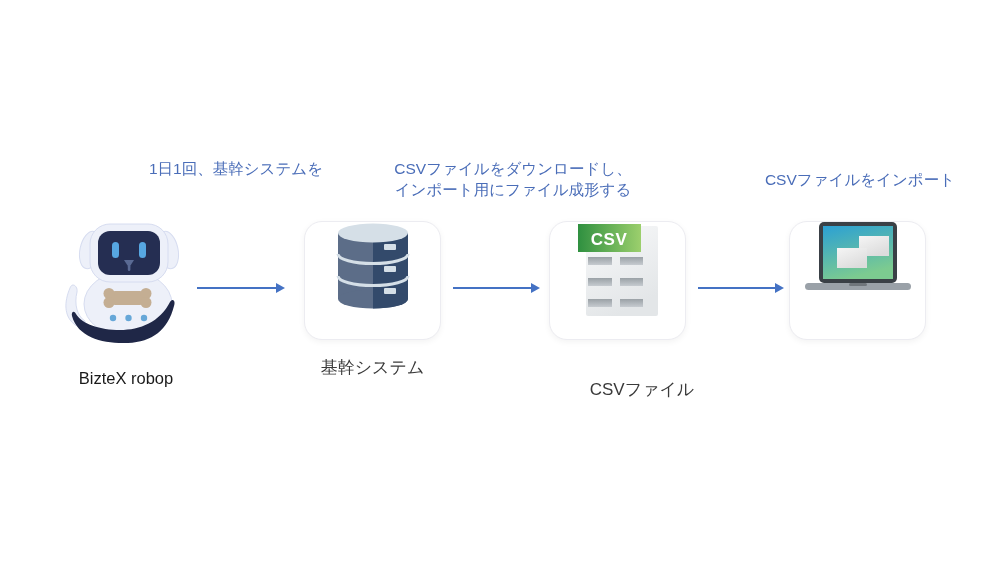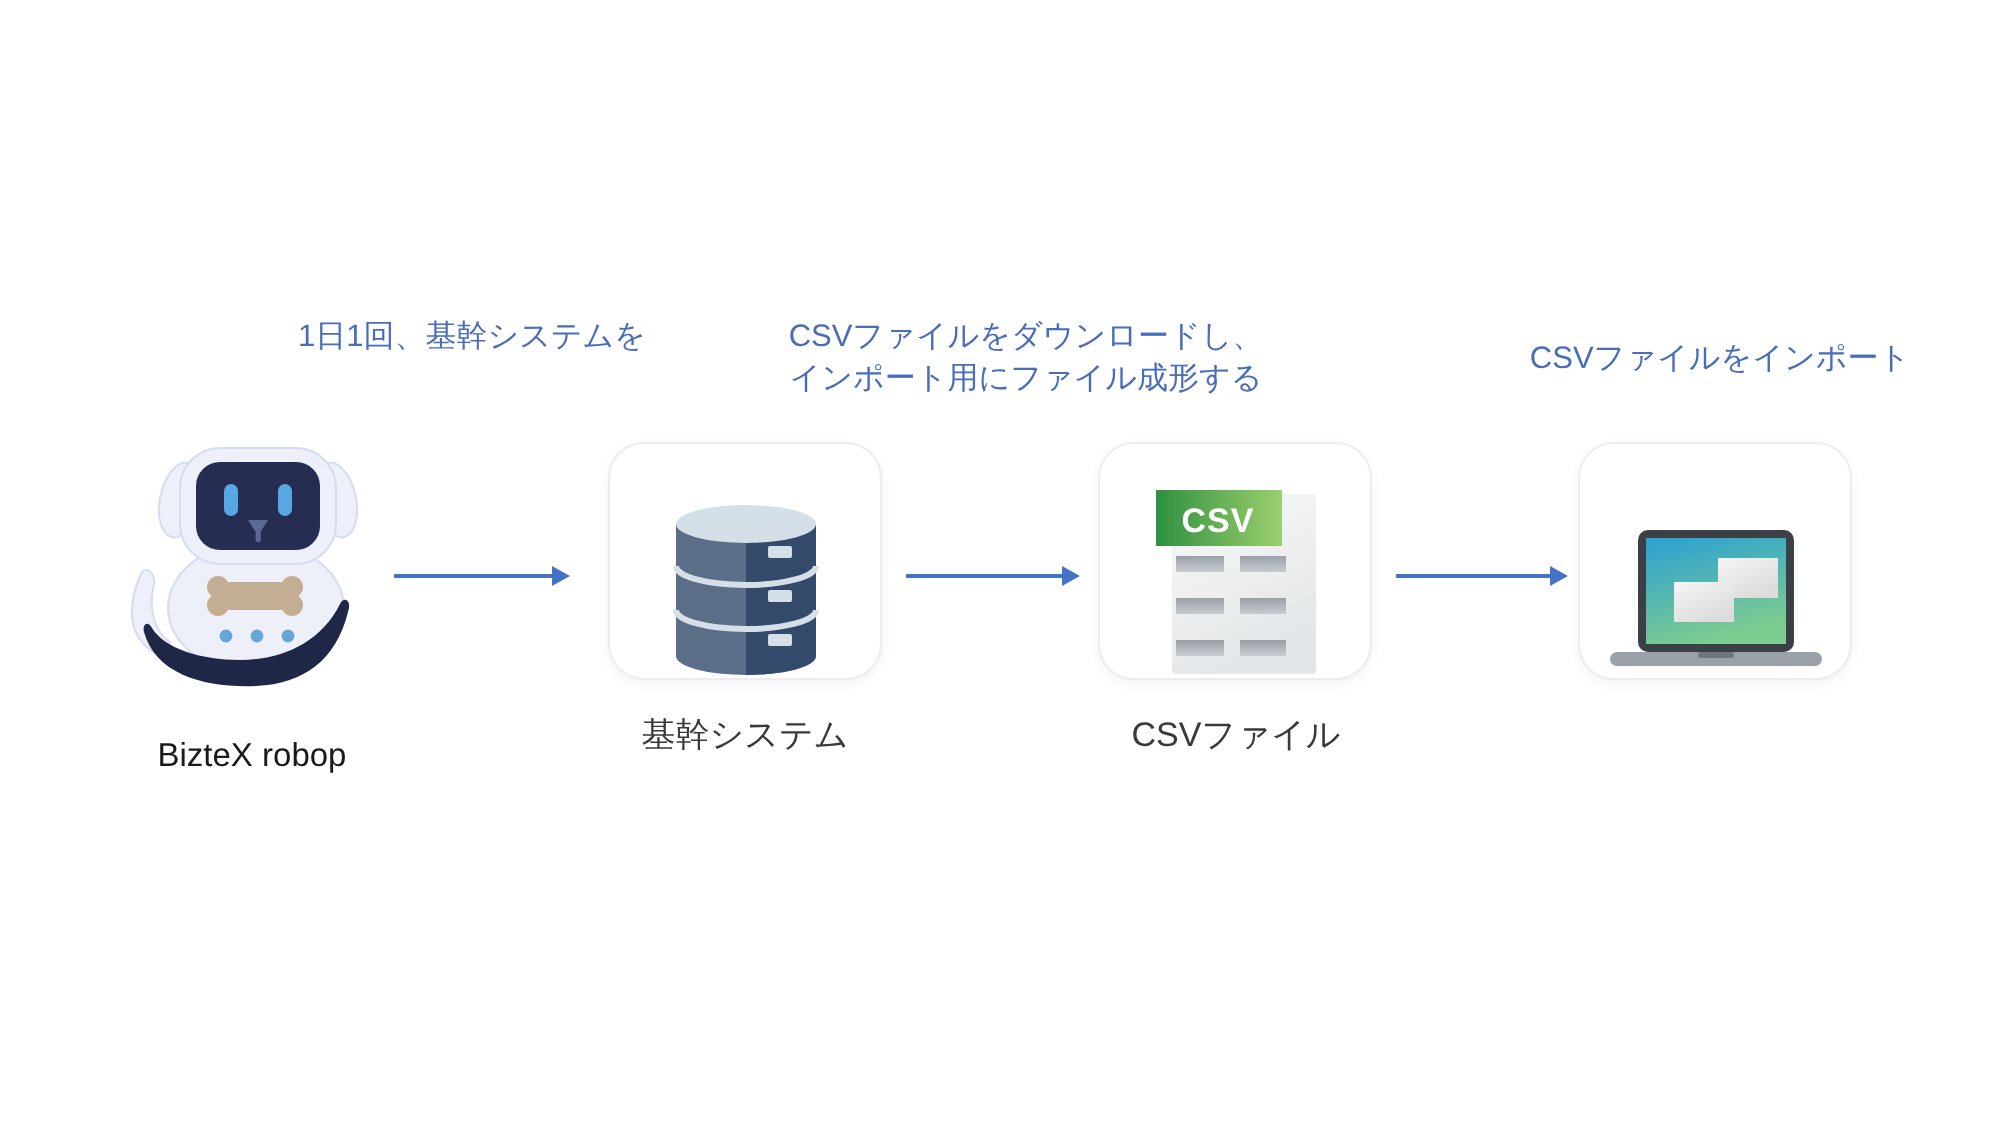--- a/index.html
+++ b/index.html
@@ -14,30 +14,30 @@
   .caption{position:absolute;color:var(--caption-text);font-size:15.5px;line-height:21px;
            text-align:center;white-space:nowrap;}
   .caption .cap-line{display:block;}
   .c1{left:120px;top:158px;width:232px;}
   .c2{left:375px;top:158px;width:276px;}
   .c3{left:745px;top:169px;width:230px;}
 
   
   .card{position:absolute;top:221px;width:137px;height:119px;background:var(--card-bg);
         border:1px solid var(--card-border);border-radius:18px;
-        box-shadow:0 2px 6px rgba(0,0,0,.05);display:flex;align-items:flex-end;justify-content:center;}
+        box-shadow:0 2px 6px rgba(0,0,0,.05);display:flex;align-items:flex-start;justify-content:center;}
   .card1{left:304px;}
   .card2{left:549px;}
   .card3{left:789px;}
 
   
   .node-label{position:absolute;top:356px;font-size:17px;color:var(--label-text);
               text-align:center;white-space:nowrap;}
   .l1{left:304px;width:137px;font-family:Liberation Mono, monospace;}
-  .l2{left:549px;width:138px;}
+  .l2{left:573px;width:138px;margin-top:22px;}
   .l3{left:789px;width:138px;}
   .robot-label{position:absolute;left:60px;top:349px;width:132px;font-size:16.5px;
                color:var(--robot-label-text);text-align:center;white-space:nowrap;margin-top:20px;}
 
   
   .robot-wrap{position:absolute;left:60px;top:218px;width:132px;height:128px;}
 
   
   .arrow{position:absolute;top:287px;height:2px;background:var(--accent-blue);}
   .a1{left:197px;width:79px;}

